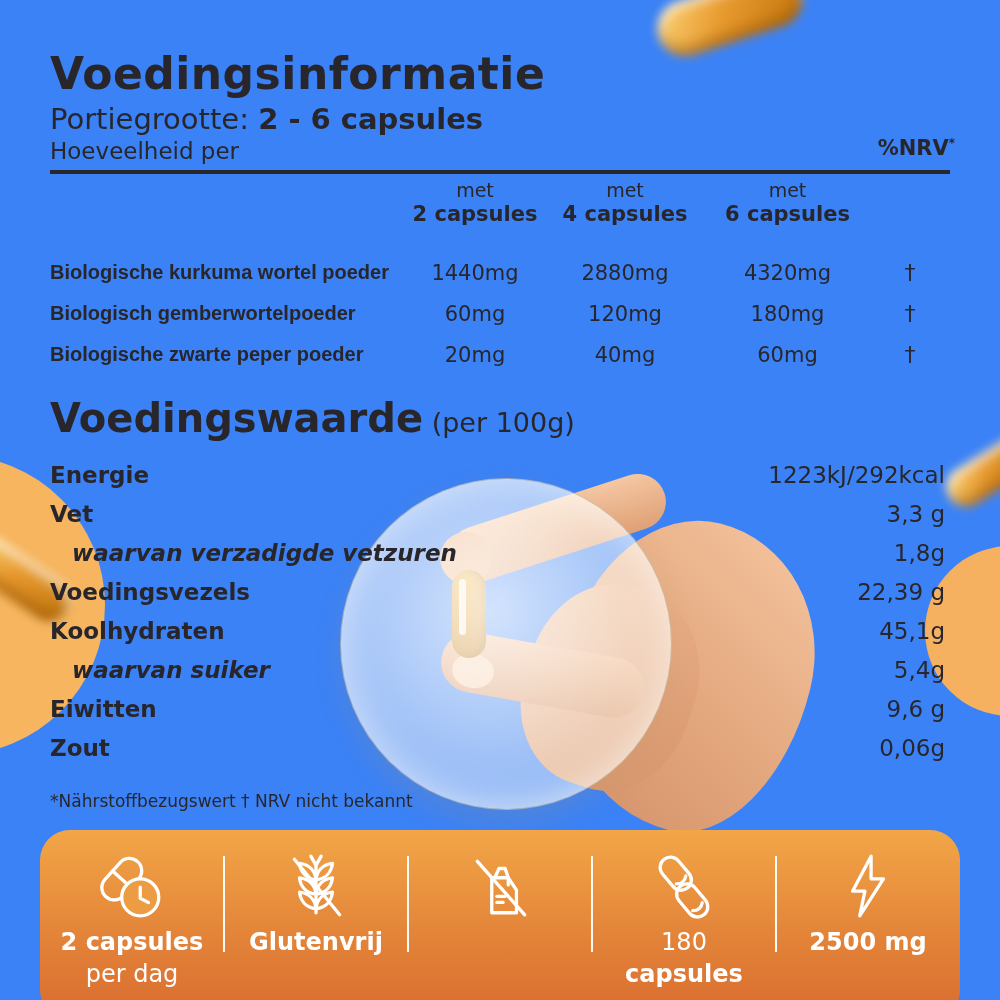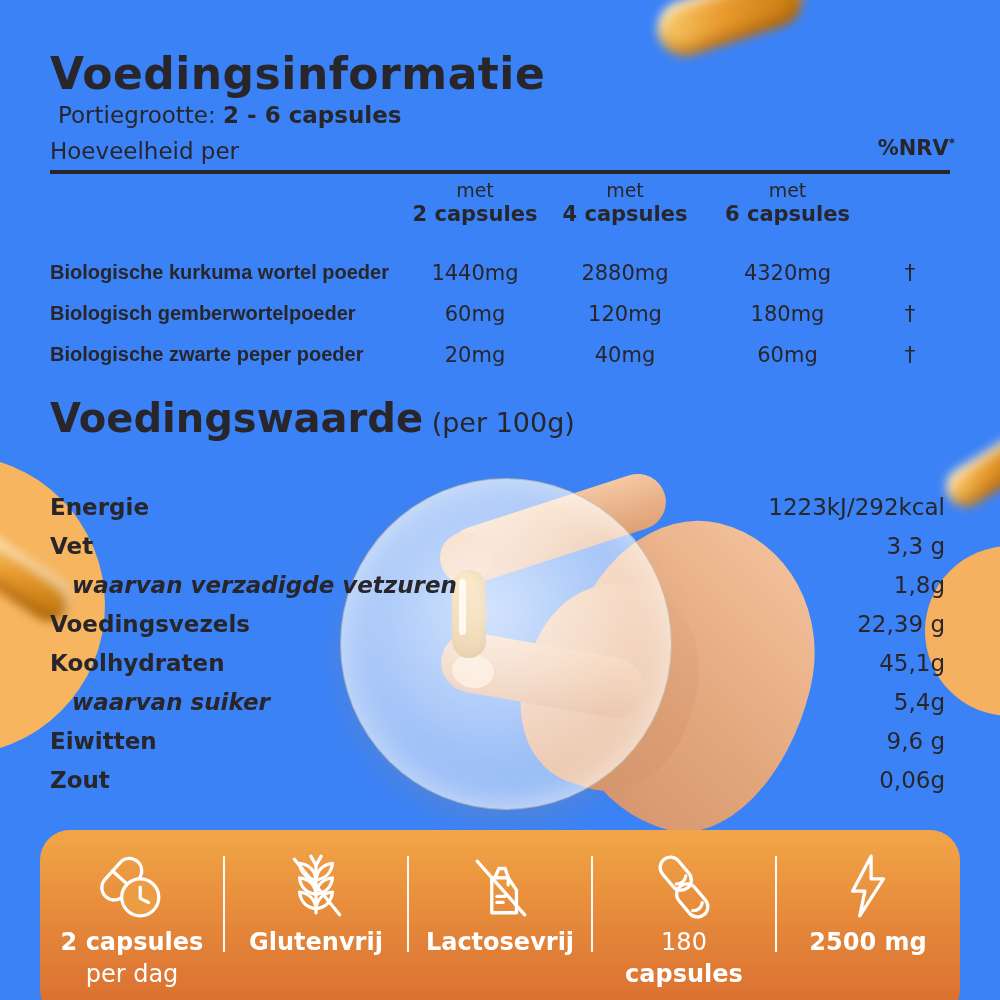--- a/index.html
+++ b/index.html
@@ -39,21 +39,21 @@
     box-shadow:inset -4px 0 6px rgba(130,70,0,.4);}
   .capsule-held::after{content:'';position:absolute;left:7px;top:9px;width:7px;height:56px;
     border-radius:4px;background:rgba(255,255,255,.8);}
   .glass{left:340px;top:478px;width:330px;height:330px;border-radius:50%;
     background:radial-gradient(circle at 45% 40%, rgba(255,255,255,.78), rgba(255,252,245,.45) 68%, rgba(238,226,204,.55));
     border:1px solid rgba(168,152,126,.45);
     box-shadow:0 12px 26px rgba(176,142,92,.18), inset 0 0 42px rgba(255,255,255,.65);}
   
   .txt{position:absolute;z-index:2;}
   .title{left:50px;top:48px;font-size:44px;font-weight:800;letter-spacing:.5px;}
-  .serving{left:58px;top:102px;font-size:23px;}
+  .serving{left:50px;top:102px;font-size:29px;}
   .serving b{font-weight:700;}
   .amount{left:50px;top:138px;font-size:23px;}
   .nrv{left:700px;top:136px;width:255px;text-align:right;font-size:21px;font-weight:700;}
   .nrv sup{font-size:12px;}
   .rule{left:50px;top:170px;width:900px;height:4px;background:#28262b;}
   .ing-head{left:50px;top:180px;width:900px;display:flex;text-align:center;}
   .ing-rows{left:50px;top:252px;width:900px;}
   .ing-row{display:flex;align-items:center;height:41px;}
   .col-name{width:355px;text-align:left;}
   .col-2{width:140px;text-align:center;}
@@ -64,21 +64,21 @@
   .head-bot{font-size:21px;font-weight:700;line-height:1.15;}
   .ing-name{font-size:20px;font-weight:700;font-family:"Liberation Sans",sans-serif;}
   .ing-val{font-size:21px;font-weight:400;}
   .dagger{font-size:22px;}
   .h2{left:50px;top:395px;font-size:40px;font-weight:800;}
   .h2 .suffix{font-size:27px;font-weight:400;letter-spacing:0;}
   .nut{left:50px;top:462px;width:895px;}
   .nut-row{display:flex;justify-content:space-between;align-items:baseline;height:39px;}
   .nut-label{font-size:23px;font-weight:700;}
   .nut-label.it{font-weight:700;font-style:italic;padding-left:22px;}
-  .nut-val{font-size:23px;font-weight:400;margin-top:32px;}
+  .nut-val{font-size:23px;font-weight:400;}
   .footnote{left:50px;top:791px;font-size:17px;}
   
   .banner{position:absolute;left:40px;top:830px;width:920px;height:190px;z-index:3;
     border-radius:30px;display:flex;
     background:linear-gradient(180deg,#f2a647 0%,#e38439 55%,#d96b2f 100%);}
   .bcell{flex:1;position:relative;display:flex;flex-direction:column;align-items:center;
     padding-top:18px;color:#fff;}
   .bcell + .bcell::before{content:'';position:absolute;left:-1px;top:26px;height:96px;width:2px;
     background:rgba(255,255,255,.95);}
   .bicon{height:76px;display:flex;align-items:center;justify-content:center;margin-bottom:2px;}
@@ -186,20 +186,21 @@
     <div class="nut-row">
       <div class="nut-label">Eiwitten</div>
       <div class="nut-val">9,6 g</div>
     </div>
     <div class="nut-row">
       <div class="nut-label">Zout</div>
       <div class="nut-val">0,06g</div>
     </div>
   </div>
 
+  <div class="txt footnote">*Nährstoffbezugswert † NRV nicht bekannt</div>
 
   <div class="banner">
 
     <div class="bcell">
       <div class="bicon">
         <svg class="ic" width="70" height="70" viewBox="0 0 68 68">
           <g transform="rotate(42 24 26)">
             <rect x="13" y="4" width="24" height="46" rx="12"></rect>
             <line x1="13" y1="27" x2="37" y2="27"></line>
           </g>
@@ -233,21 +234,20 @@
       <div class="bicon">
         <svg class="ic" width="70" height="70" viewBox="0 0 68 68">
           <path d="M29 26 L33 17 H39 L42 26"></path>
           <path d="M26 26 H42 L50 38 V60 H26 Z"></path>
           <path d="M42 26 L42 33"></path>
           <line x1="31" y1="44" x2="39" y2="44"></line>
           <line x1="31" y1="50" x2="37" y2="50"></line>
           <line x1="12" y1="10" x2="58" y2="62"></line>
         </svg>
       </div>
-      <div class="blabel b-bold">Lactosevrij</div>
     </div>
 
     <div class="bcell">
       <div class="bicon">
         <svg class="ic" width="70" height="70" viewBox="0 0 68 68">
           <g transform="rotate(-40 26 22)">
             <rect x="16" y="4" width="20" height="36" rx="10"></rect>
             <path d="M20 30 Q26 35 32 30"></path>
           </g>
           <g transform="rotate(-40 42 48)">

